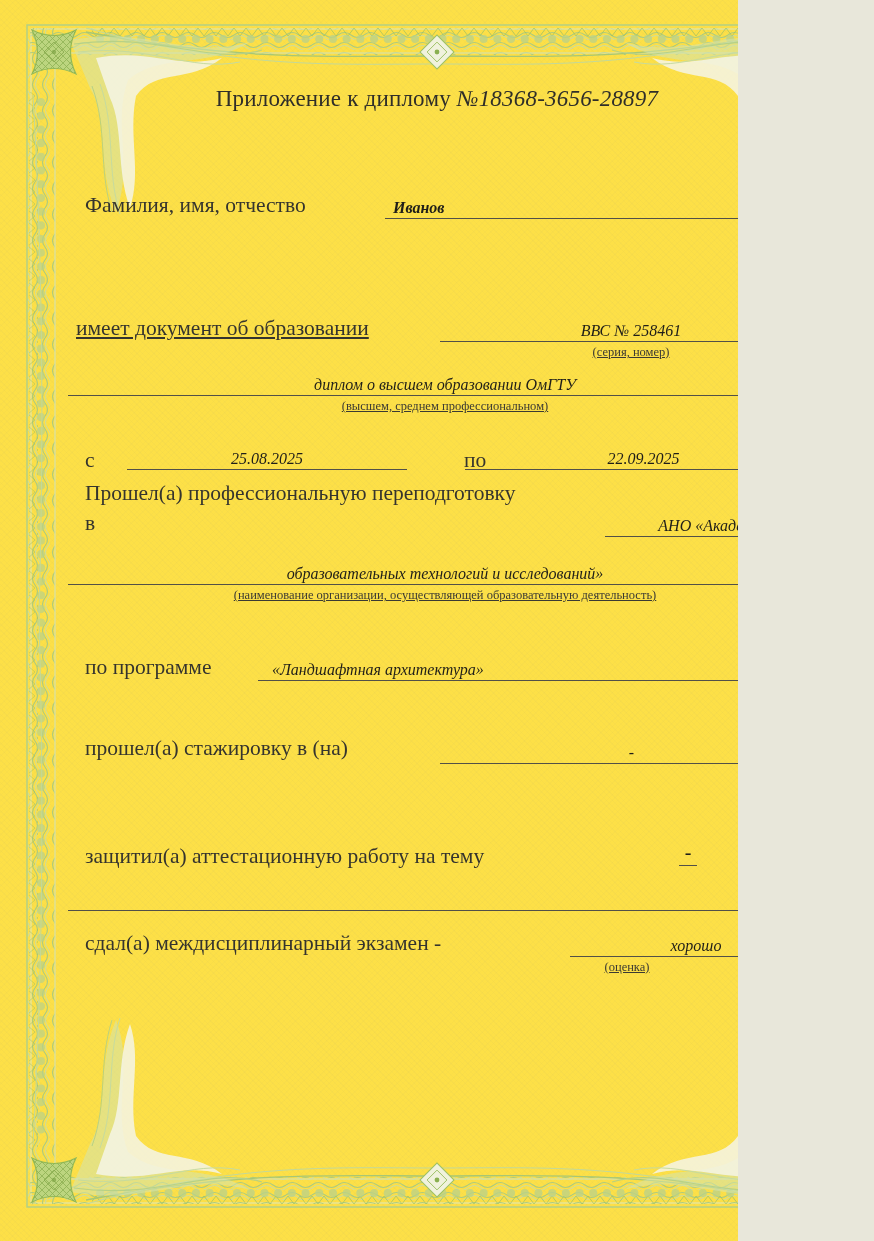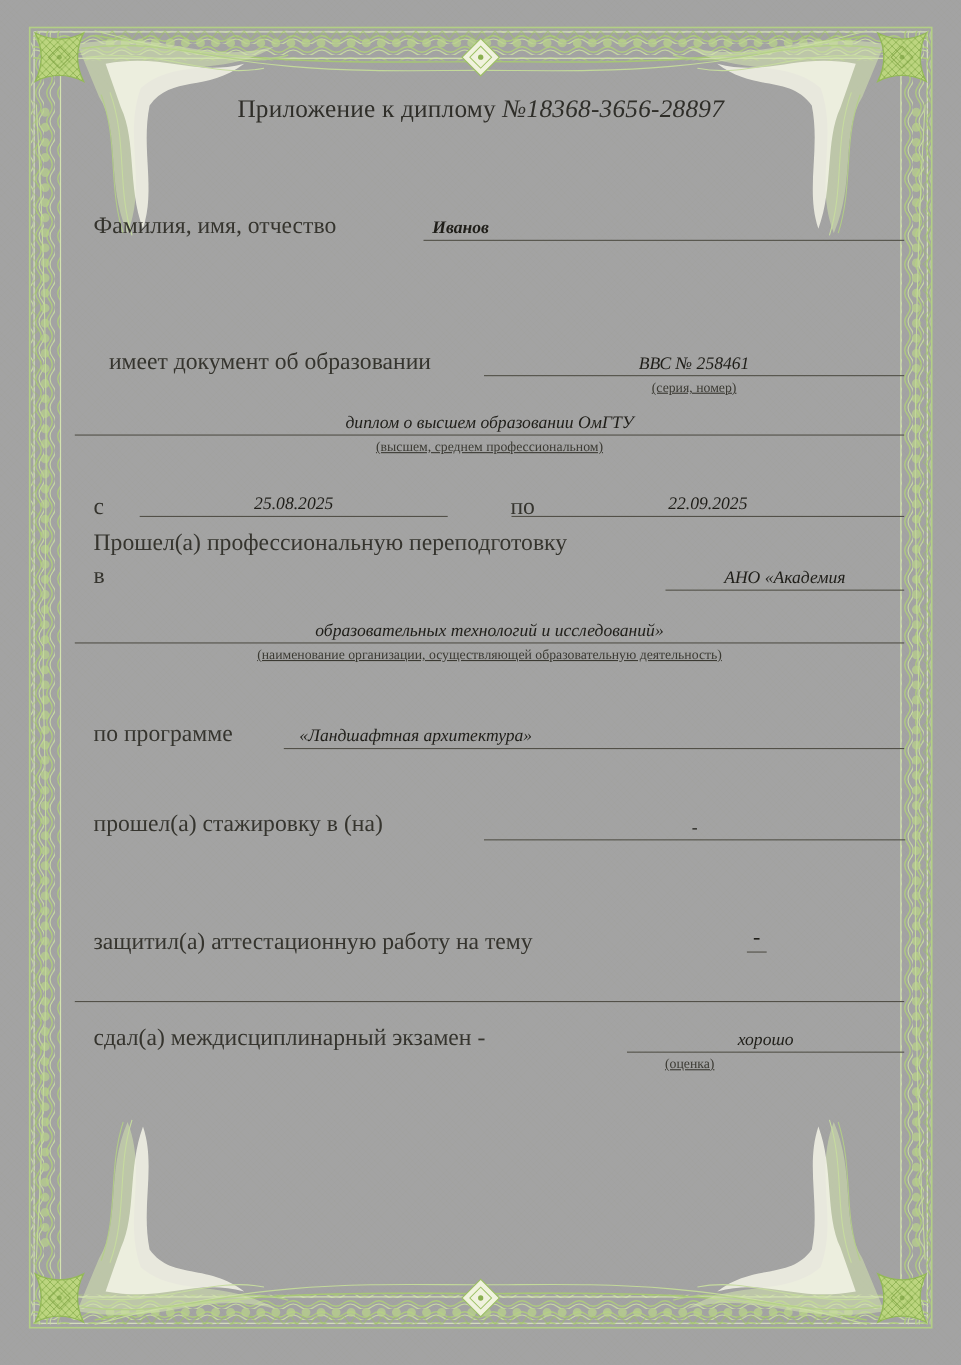--- a/index.html
+++ b/index.html
@@ -1,19 +1,19 @@
 <!DOCTYPE html>
 <html><head>
 <meta charset="utf-8">
 <style>
   html,body{margin:0;padding:0;background:#e8e7da;}
   .page{
     position:relative;
-    width:874px;height:1241px;
-    background:#a3a3a3;
+    width:738px;height:1241px;
+    background:#fde047;
     overflow:hidden;
     font-family:"Liberation Serif", serif;
   }
   
   .page::before{
     content:"";position:absolute;inset:0;pointer-events:none;
     background:
       repeating-linear-gradient(45deg, rgba(150,150,120,0.045) 0 1px, transparent 1px 4px),
       repeating-linear-gradient(-45deg, rgba(150,150,120,0.035) 0 1px, transparent 1px 4px);
   }
@@ -120,21 +120,21 @@
 
     <div class="title">
       <span>Приложение к диплому </span><span class="num">№18368-3656-28897</span>
     </div>
 
     <div class="lbl" style="left:85px;top:192px;">Фамилия, имя, отчество</div>
     <div class="f bold left" style="left:385px;top:190px;width:437px;height:29px;padding-left:8px;">
       <span>Иванов</span>
     </div>
 
-    <div class="lbl" style="left:99px;top:315px;">имеет документ об образовании</div>
+    <div class="lbl" style="left:76px;top:315px;text-decoration:underline;">имеет документ об образовании</div>
     <div class="f" style="left:440px;top:314px;width:382px;height:28px;">
       <span>ВВС № 258461</span>
     </div>
     <div class="cap" style="left:440px;top:345px;width:382px;">(серия, номер)</div>
 
     <div class="f" style="left:68px;top:367px;width:754px;height:29px;">
       <span>диплом о высшем образовании ОмГТУ</span>
     </div>
     <div class="cap" style="left:68px;top:399px;width:754px;">(высшем, среднем профессиональном)</div>
 

